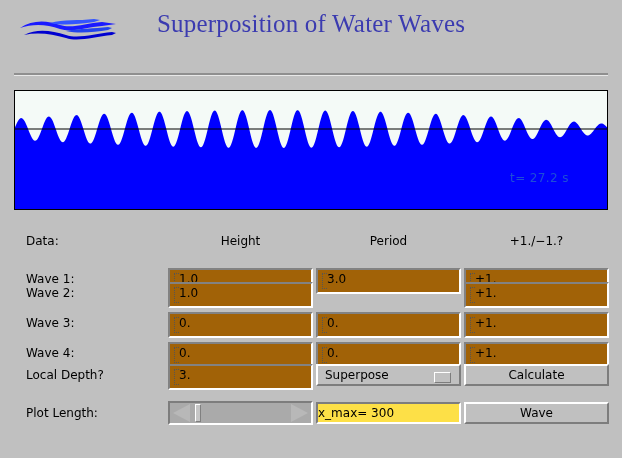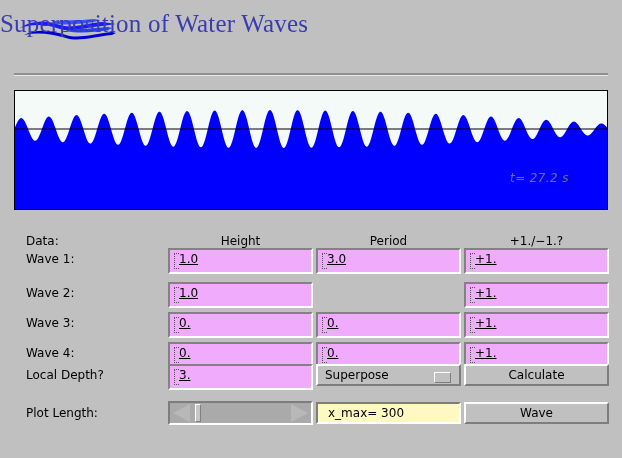--- a/index.html
+++ b/index.html
@@ -34,21 +34,21 @@
     left: 16px;
     top: 14px;
     width: 104px;
     height: 30px;
   }
   .title {
     position: absolute;
     left: 0;
     top: 10px;
     width: 622px;
-    text-align: left;
+    text-align: center;
     font-family: "Liberation Serif", "DejaVu Serif", serif;
     font-size: 25px;
     color: #3b3bb0;
     letter-spacing: 0.2px;
   }
   .hr {
     position: absolute;
     left: 14px;
     top: 73px;
     width: 594px;
@@ -71,26 +71,25 @@
   }
   .plot-svg {
     display: block;
     width: 592px;
     height: 118px;
   }
   .plot-time {
     position: absolute;
     right: 38px;
     bottom: 24px;
-    color: #737373;
+    color: #1d4ed8;
     font-size: 12px;
     font-family: "DejaVu Sans", sans-serif;
     letter-spacing: 0.4px;
     pointer-events: none;
-    font-style: italic;
   }
 
   
   .form {
     position: absolute;
     left: 0;
     top: 222px;
     width: 622px;
   }
   .row {
@@ -118,34 +117,33 @@
     white-space: nowrap;
   }
   .colhead.c1 { left: 168px; width: 145px; }
   .colhead.c2 { left: 316px; width: 145px; }
   .colhead.c3 { left: 464px; width: 145px; }
 
   
   .field {
     position: absolute;
     height: 26px;
-    background: #f0abfc;
+    background: #a16207;
     border-top: 2px solid #828282;
     border-left: 2px solid #828282;
     border-right: 2px solid #ffffff;
     border-bottom: 2px solid #ffffff;
     box-sizing: border-box;
     font-size: 12px;
     color: #000000;
     font-family: "DejaVu Sans", sans-serif;
     line-height: 18px;
     padding-left: 9px;
     overflow: hidden;
     white-space: nowrap;
-    text-decoration: underline;
   }
   .field.c1 { left: 168px; width: 145px; }
   .field.c2 { left: 316px; width: 145px; }
   .field.c3 { left: 464px; width: 145px; }
   .caret {
     position: absolute;
     left: 4px;
     top: 3px;
     width: 4px;
     height: 14px;
@@ -204,31 +202,30 @@
     border-right: 1px solid #7d7d7d;
     border-bottom: 1px solid #7d7d7d;
   }
 
   
   .readout {
     position: absolute;
     left: 316px;
     width: 145px;
     height: 22px;
-    background: #fef9c3;
+    background: #fde047;
     border-top: 2px solid #7d7d7d;
     border-left: 2px solid #7d7d7d;
     border-right: 2px solid #ffffff;
     border-bottom: 2px solid #ffffff;
     box-sizing: border-box;
     font-size: 12px;
     color: #000000;
     font-family: "DejaVu Sans", sans-serif;
     line-height: 18px;
-    padding-left: 10px;
   }
 
   
   .scrollbar {
     position: absolute;
     left: 168px;
     width: 145px;
     height: 24px;
     background: #aaaaaa;
     border-top: 2px solid #7d7d7d;
@@ -298,21 +295,21 @@
 
   <div class="form">
 
     <div class="row" style="top:8px;">
       <div class="label">Data:</div>
       <div class="colhead c1">Height</div>
       <div class="colhead c2">Period</div>
       <div class="colhead c3">+1./−1.?</div>
     </div>
 
-    <div class="row" style="top:26px;">
+    <div class="row" style="top:46px;">
       <div class="label">Wave 1:</div>
       <div class="field c1">
         <span class="caret"></span>
         <span>1.0</span>
       </div>
       <div class="field c2">
         <span class="caret"></span>
         <span>3.0</span>
       </div>
       <div class="field c3">

